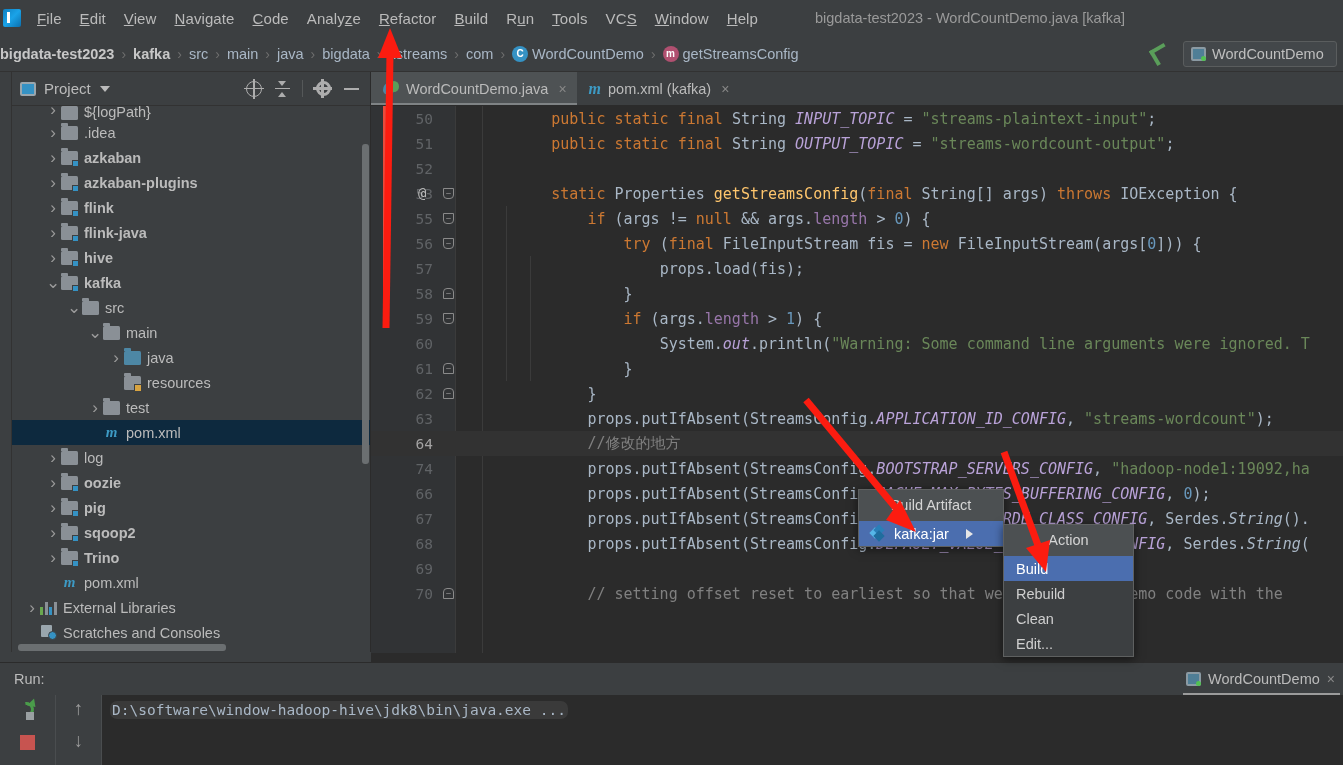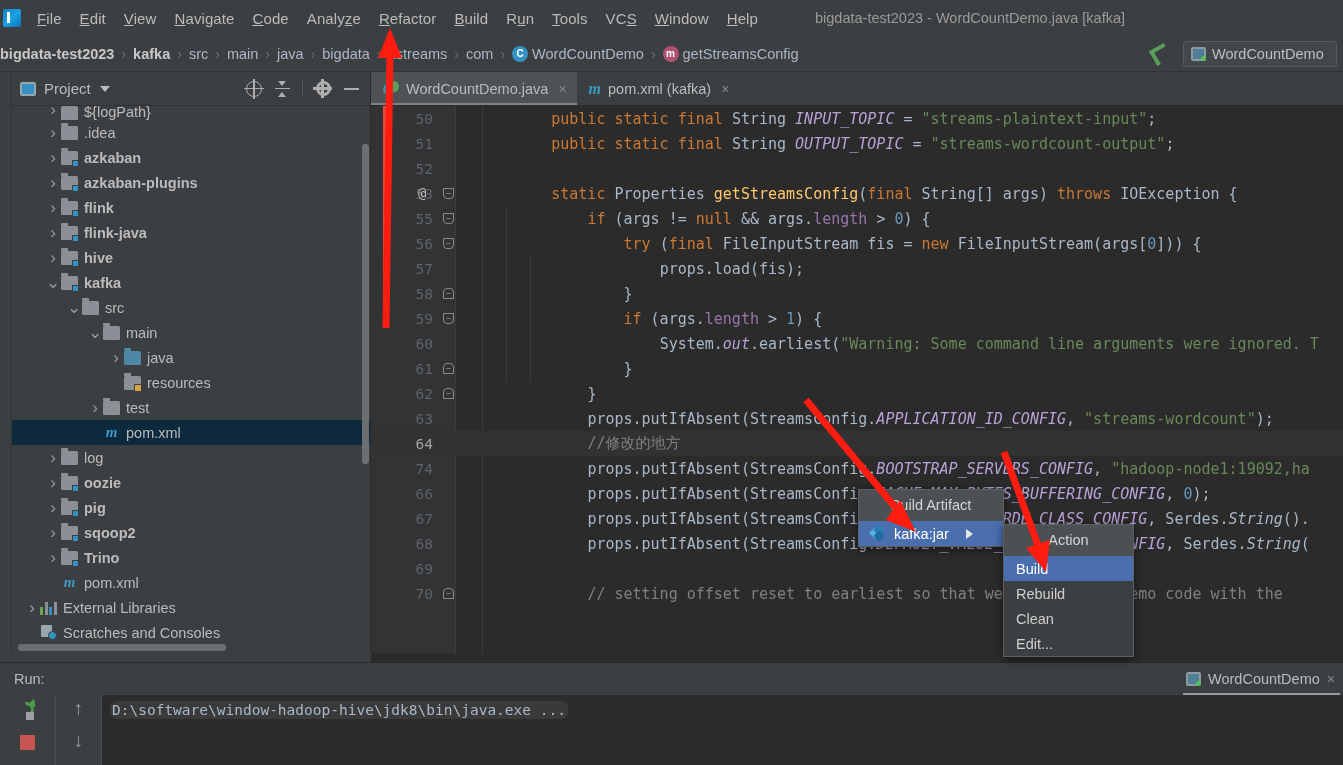--- a/index.html
+++ b/index.html
@@ -653,21 +653,21 @@
       <div class="code-lines" id="codelines">
           <div class="cline"><span class="lnum">50</span><span class="gut-extra"></span><span class="ctext"><span class="tok-plain">        </span><span class="tok-kw">public static final </span><span class="tok-plain">String </span><span class="tok-static">INPUT_TOPIC </span><span class="tok-plain">= </span><span class="tok-str">"streams-plaintext-input"</span><span class="tok-plain">;</span></span></div>
           <div class="cline"><span class="lnum">51</span><span class="gut-extra"></span><span class="ctext"><span class="tok-plain">        </span><span class="tok-kw">public static final </span><span class="tok-plain">String </span><span class="tok-static">OUTPUT_TOPIC </span><span class="tok-plain">= </span><span class="tok-str">"streams-</span><span class="tok-str squiggle">wordcount</span><span class="tok-str">-output"</span><span class="tok-plain">;</span></span></div>
           <div class="cline"><span class="lnum">52</span><span class="gut-extra"></span><span class="ctext"></span></div>
           <div class="cline"><span class="lnum">53</span><span class="gut-extra"><span class="at-sign">@</span><span class="fold down">−</span></span><span class="ctext"><span class="tok-plain">        </span><span class="tok-kw">static </span><span class="tok-plain">Properties </span><span class="tok-fn">getStreamsConfig</span><span class="tok-plain">(</span><span class="tok-kw">final </span><span class="tok-plain">String[] args) </span><span class="tok-kw">throws </span><span class="tok-plain">IOException {</span></span></div>
           <div class="cline"><span class="lnum">55</span><span class="gut-extra"><span class="fold down">−</span></span><span class="ctext"><span class="tok-plain">            </span><span class="tok-kw">if </span><span class="tok-plain">(args != </span><span class="tok-kw">null </span><span class="tok-plain">&amp;&amp; args.</span><span class="tok-field">length </span><span class="tok-plain">&gt; </span><span class="tok-num">0</span><span class="tok-plain">) {</span></span></div>
           <div class="cline"><span class="lnum">56</span><span class="gut-extra"><span class="fold down">−</span></span><span class="ctext"><span class="tok-plain">                </span><span class="tok-kw">try </span><span class="tok-plain">(</span><span class="tok-kw">final </span><span class="tok-plain">FileInputStream fis = </span><span class="tok-kw">new </span><span class="tok-plain">FileInputStream(args[</span><span class="tok-num">0</span><span class="tok-plain">])) {</span></span></div>
           <div class="cline"><span class="lnum">57</span><span class="gut-extra"></span><span class="ctext"><span class="tok-plain">                    </span><span class="tok-plain">props.load(fis);</span></span></div>
           <div class="cline"><span class="lnum">58</span><span class="gut-extra"><span class="fold up">−</span></span><span class="ctext"><span class="tok-plain">                </span><span class="tok-plain">}</span></span></div>
           <div class="cline"><span class="lnum">59</span><span class="gut-extra"><span class="fold down">−</span></span><span class="ctext"><span class="tok-plain">                </span><span class="tok-kw">if </span><span class="tok-plain">(args.</span><span class="tok-field">length </span><span class="tok-plain">&gt; </span><span class="tok-num">1</span><span class="tok-plain">) {</span></span></div>
-          <div class="cline"><span class="lnum">60</span><span class="gut-extra"></span><span class="ctext"><span class="tok-plain">                    </span><span class="tok-plain">System.</span><span class="tok-static">out</span><span class="tok-plain">.earliest(</span><span class="tok-str">"Warning: Some command line arguments were ignored. T</span></span></div>
+          <div class="cline"><span class="lnum">60</span><span class="gut-extra"></span><span class="ctext"><span class="tok-plain">                    </span><span class="tok-plain">System.</span><span class="tok-static">out</span><span class="tok-plain">.println(</span><span class="tok-str">"Warning: Some command line arguments were ignored. T</span></span></div>
           <div class="cline"><span class="lnum">61</span><span class="gut-extra"><span class="fold up">−</span></span><span class="ctext"><span class="tok-plain">                </span><span class="tok-plain">}</span></span></div>
           <div class="cline"><span class="lnum">62</span><span class="gut-extra"><span class="fold up">−</span></span><span class="ctext"><span class="tok-plain">            </span><span class="tok-plain">}</span></span></div>
           <div class="cline"><span class="lnum">63</span><span class="gut-extra"></span><span class="ctext"><span class="tok-plain">            </span><span class="tok-plain">props.putIfAbsent(StreamsConfig.</span><span class="tok-static">APPLICATION_ID_CONFIG</span><span class="tok-plain">, </span><span class="tok-str">"streams-</span><span class="tok-str squiggle">wordcount</span><span class="tok-str">"</span><span class="tok-plain">);</span></span></div>
           <div class="cline hl"><span class="lnum">64</span><span class="gut-extra"></span><span class="ctext"><span class="tok-plain">            </span><span class="tok-comment">//修改的地方</span></span></div>
           <div class="cline"><span class="lnum">74</span><span class="gut-extra"></span><span class="ctext"><span class="tok-plain">            </span><span class="tok-plain">props.putIfAbsent(StreamsConfig.</span><span class="tok-static">BOOTSTRAP_SERVERS_CONFIG</span><span class="tok-plain">, </span><span class="tok-str">"hadoop-node1:19092,ha</span></span></div>
           <div class="cline"><span class="lnum">66</span><span class="gut-extra"></span><span class="ctext"><span class="tok-plain">            </span><span class="tok-plain">props.putIfAbsent(StreamsConfig.</span><span class="tok-static">CACHE_MAX_BYTES_BUFFERING_CONFIG</span><span class="tok-plain">, </span><span class="tok-num">0</span><span class="tok-plain">);</span></span></div>
           <div class="cline"><span class="lnum">67</span><span class="gut-extra"></span><span class="ctext"><span class="tok-plain">            </span><span class="tok-plain">props.putIfAbsent(StreamsConfig.</span><span class="tok-static">DEFAULT_KEY_SERDE_CLASS_CONFIG</span><span class="tok-plain">, Serdes.</span><span class="tok-plain" style="font-style:italic">String</span><span class="tok-plain">().</span></span></div>
           <div class="cline"><span class="lnum">68</span><span class="gut-extra"></span><span class="ctext"><span class="tok-plain">            </span><span class="tok-plain">props.putIfAbsent(StreamsConfig.</span><span class="tok-static">DEFAULT_VALUE_SERDE_CLASS_CONFIG</span><span class="tok-plain">, Serdes.</span><span class="tok-plain" style="font-style:italic">String</span><span class="tok-plain">(</span></span></div>
           <div class="cline"><span class="lnum">69</span><span class="gut-extra"></span><span class="ctext"></span></div>
           <div class="cline"><span class="lnum">70</span><span class="gut-extra"><span class="fold up">−</span></span><span class="ctext"><span class="tok-plain">            </span><span class="tok-comment">// setting offset reset to earliest so that we can run the demo code with the</span></span></div>

